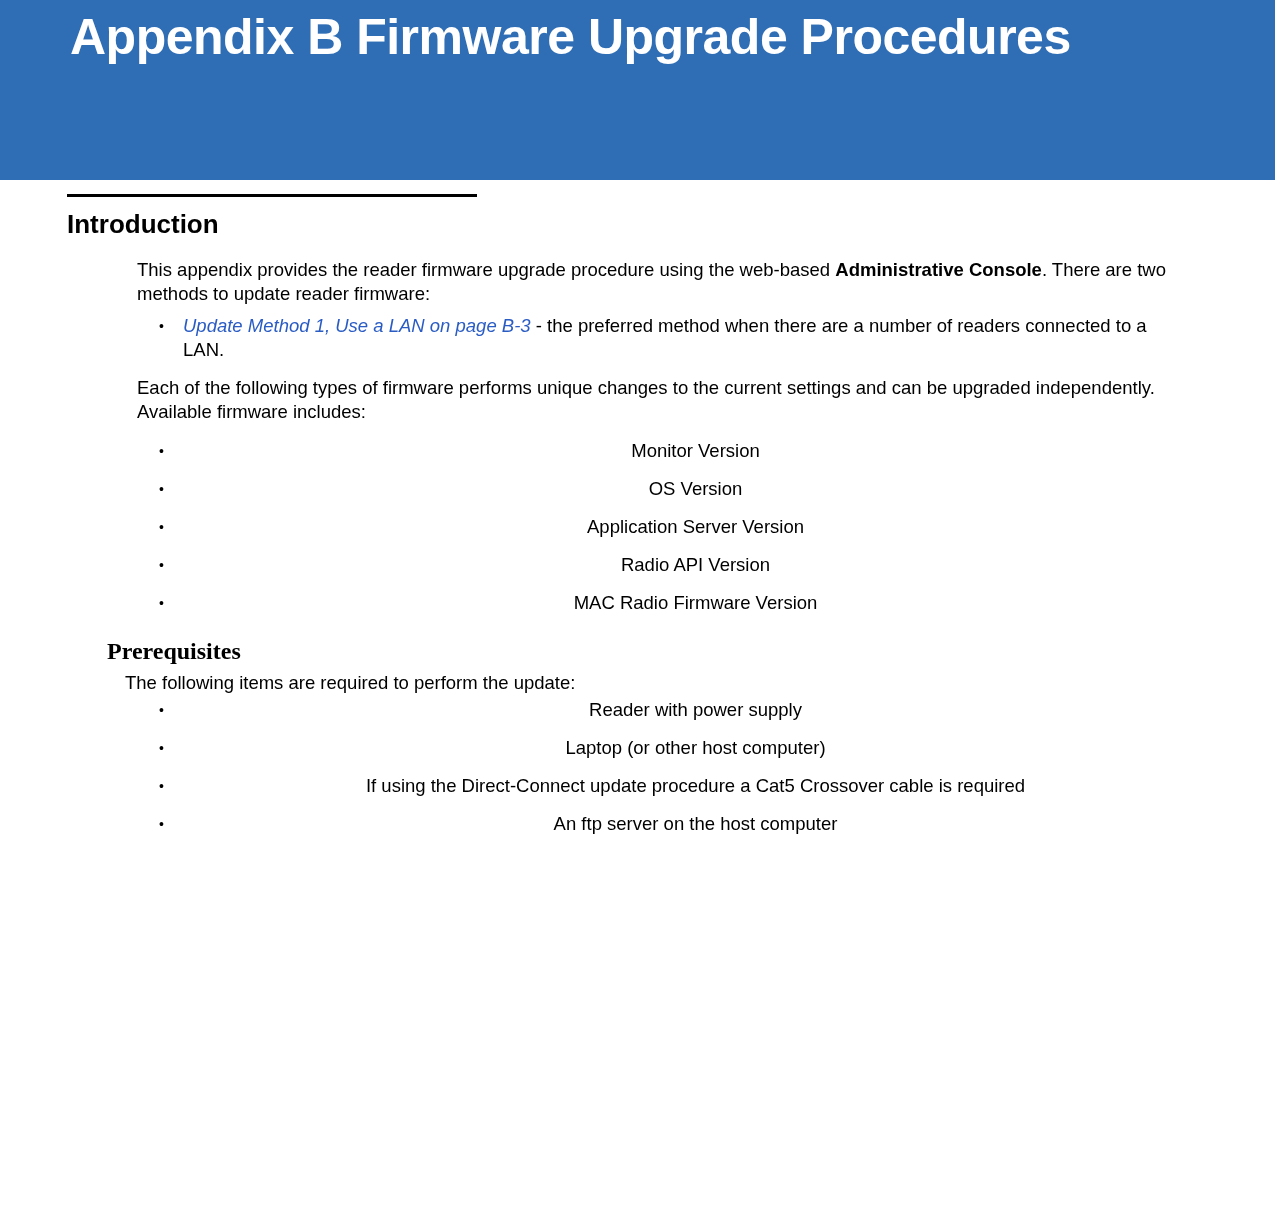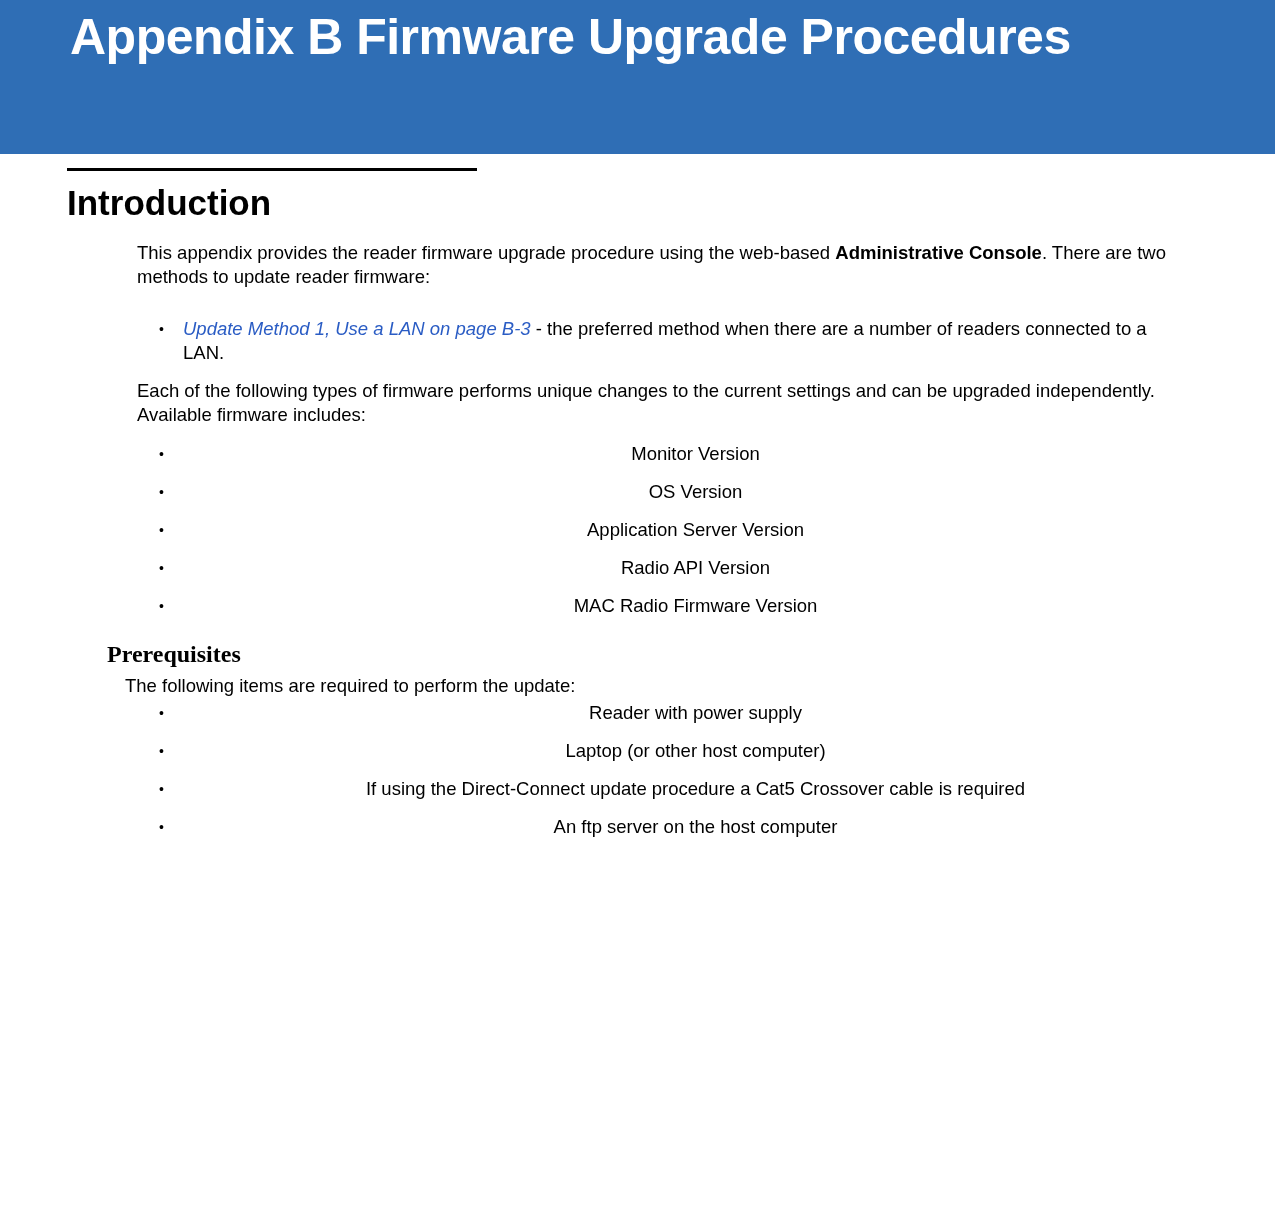--- a/index.html
+++ b/index.html
@@ -8,21 +8,21 @@
       box-sizing: border-box;
     }
     body {
       font-family: Arial, Helvetica, sans-serif;
       background: #fff;
       width: 1275px;
       height: 1205px;
     }
     .header-banner {
       background: #2f6eb5;
-      height: 154px;
+      height: 180px;
       padding: 0 70px;
       display: flex;
       align-items: flex-start;
       padding-top: 8px;
     }
     .header-title {
       color: #fff;
       font-size: 50px;
       font-weight: 700;
       font-family: "Arial Narrow", Arial, sans-serif;
@@ -31,21 +31,21 @@
     }
     .content {
       padding: 14px 67px 0 67px;
     }
     .divider {
       border-top: 3px solid #000;
       width: 410px;
       margin-bottom: 12px;
     }
     .section-heading {
-      font-size: 35px;
+      font-size: 26px;
       font-weight: 700;
       font-family: "Arial Narrow", Arial, sans-serif;
       font-stretch: condensed;
       color: #000;
       margin-bottom: 18px;
     }
     .subsection-heading {
       font-size: 24px;
       font-weight: 700;
       font-family: Liberation Serif, serif;
@@ -56,21 +56,21 @@
       margin-left: 40px;
     }
     .body-text {
       font-size: 18.5px;
       line-height: 1.3;
       color: #000;
       margin-left: 70px;
       margin-right: 30px;
     }
     .intro-para {
-      margin-bottom: 28px;
+      margin-bottom: 8px;
     }
     .body-text.sub {
       margin-left: 58px;
       margin-bottom: 4px;
     }
     .body-text .bold {
       font-weight: 700;
     }
     ul.methods {
       list-style: none;

